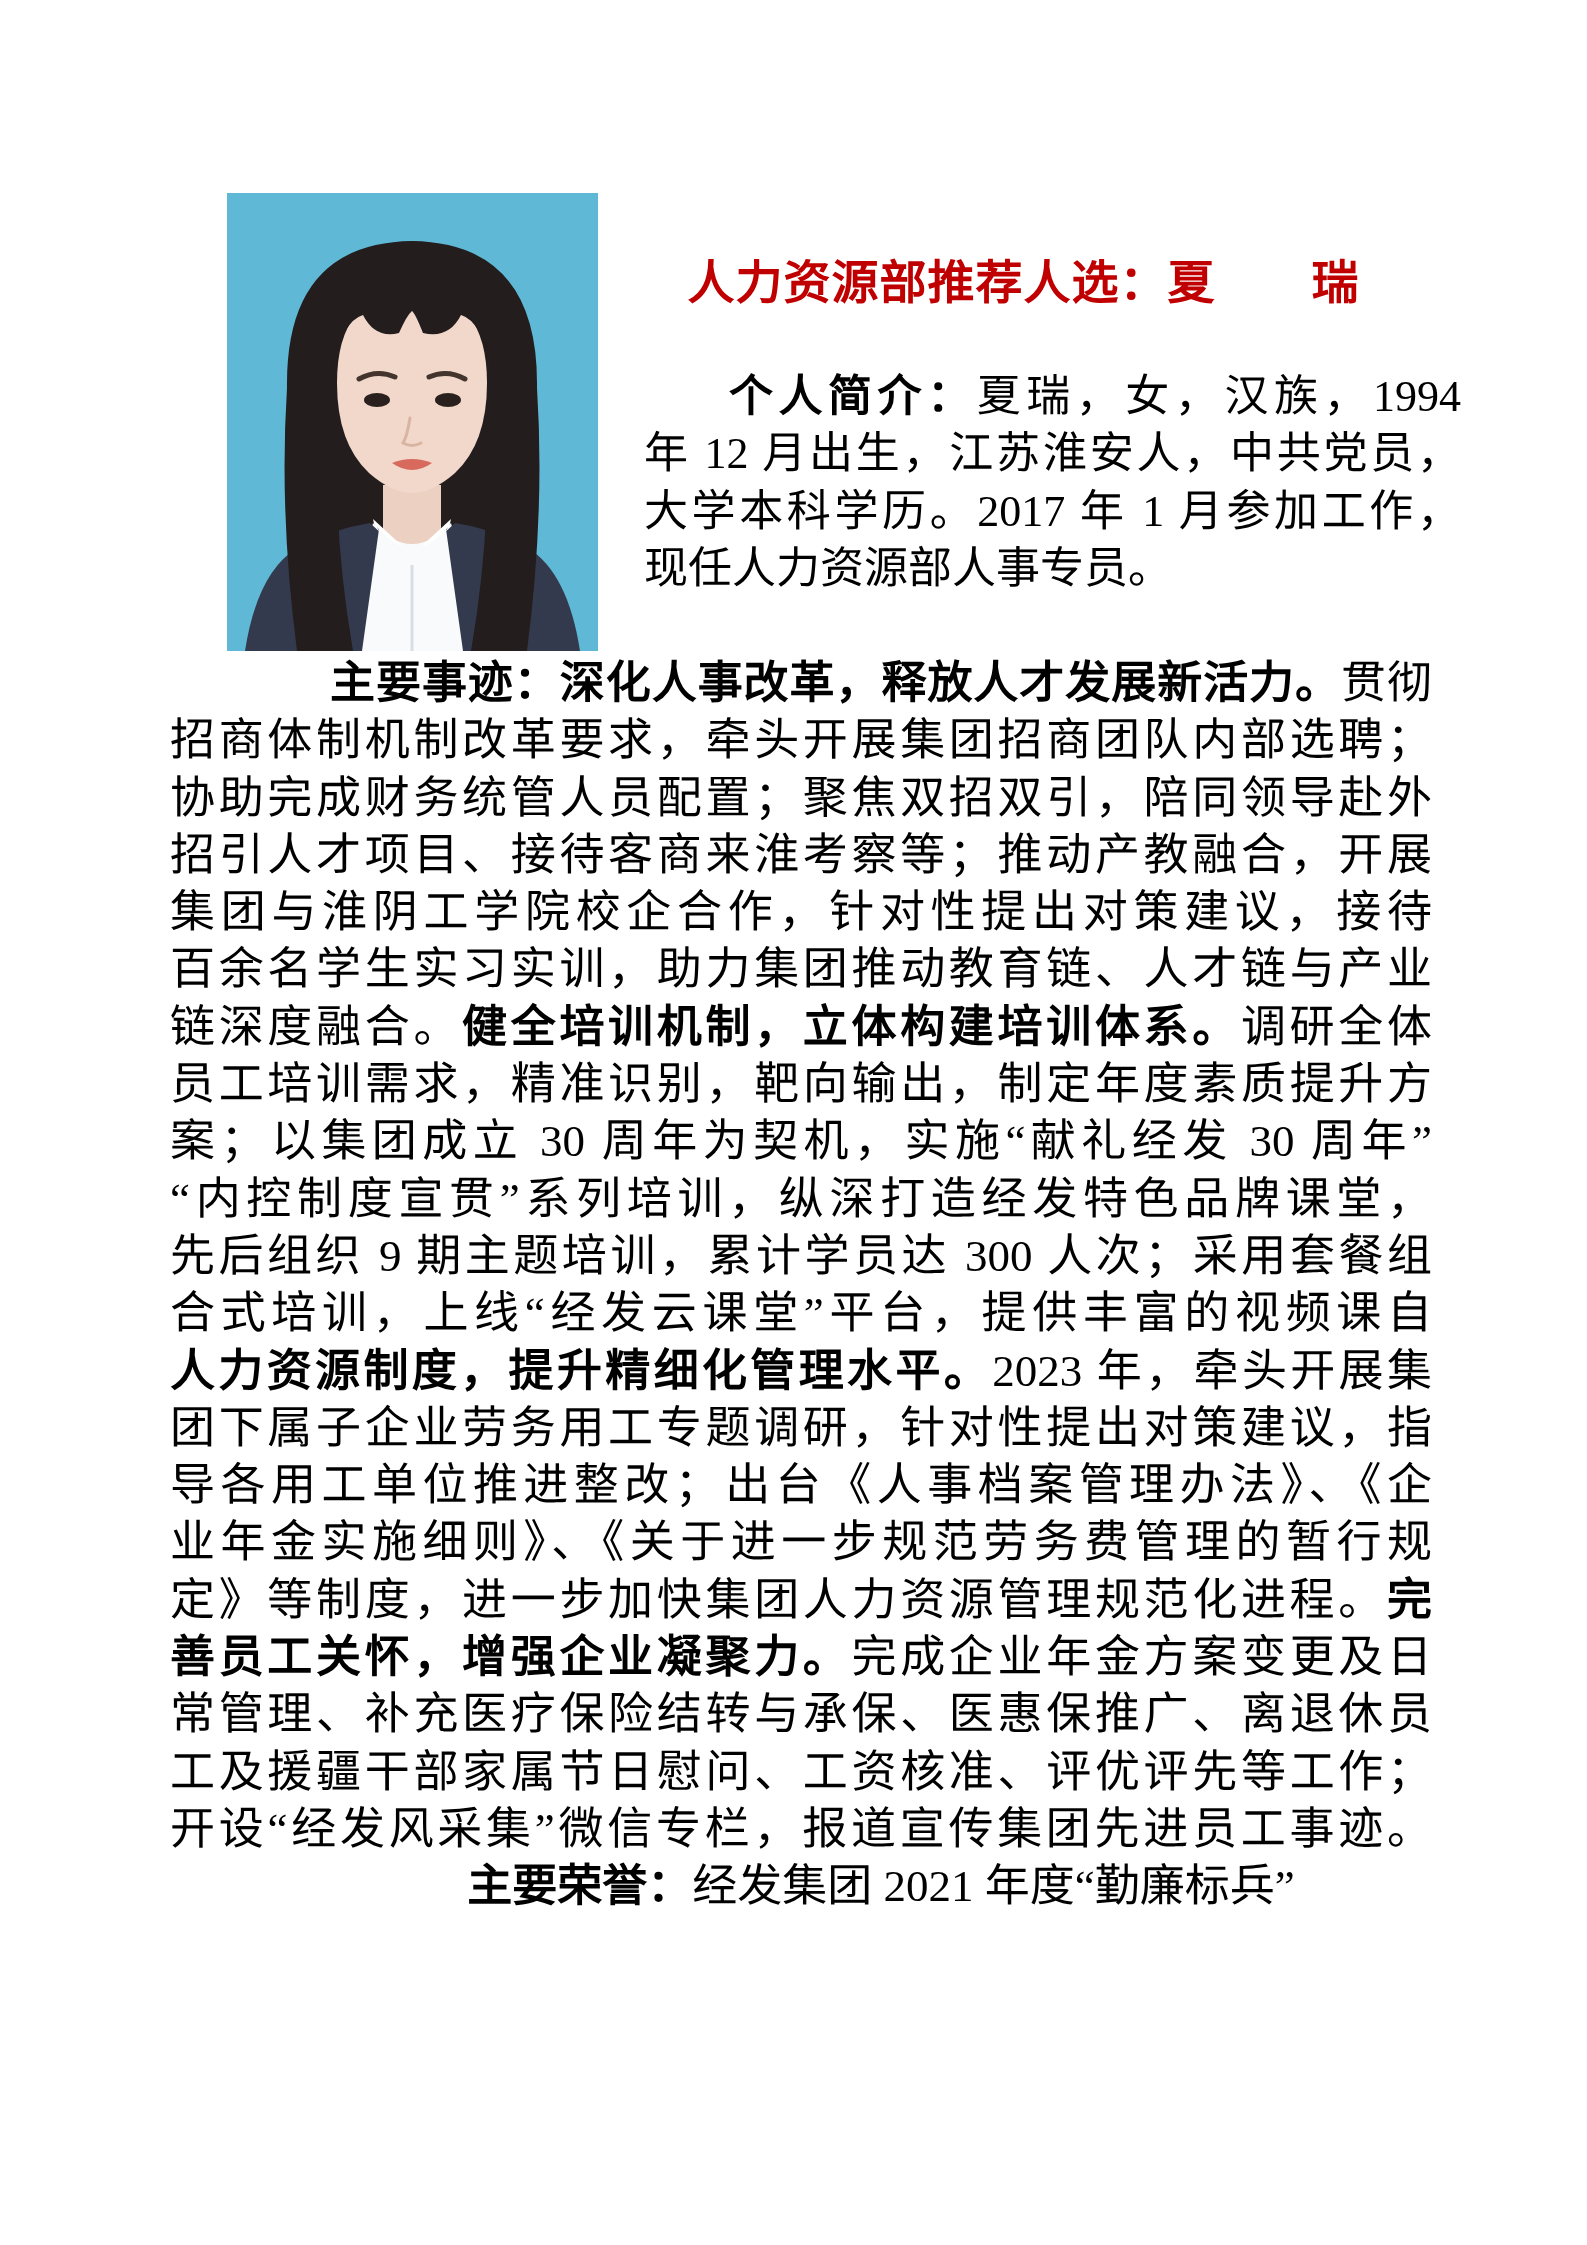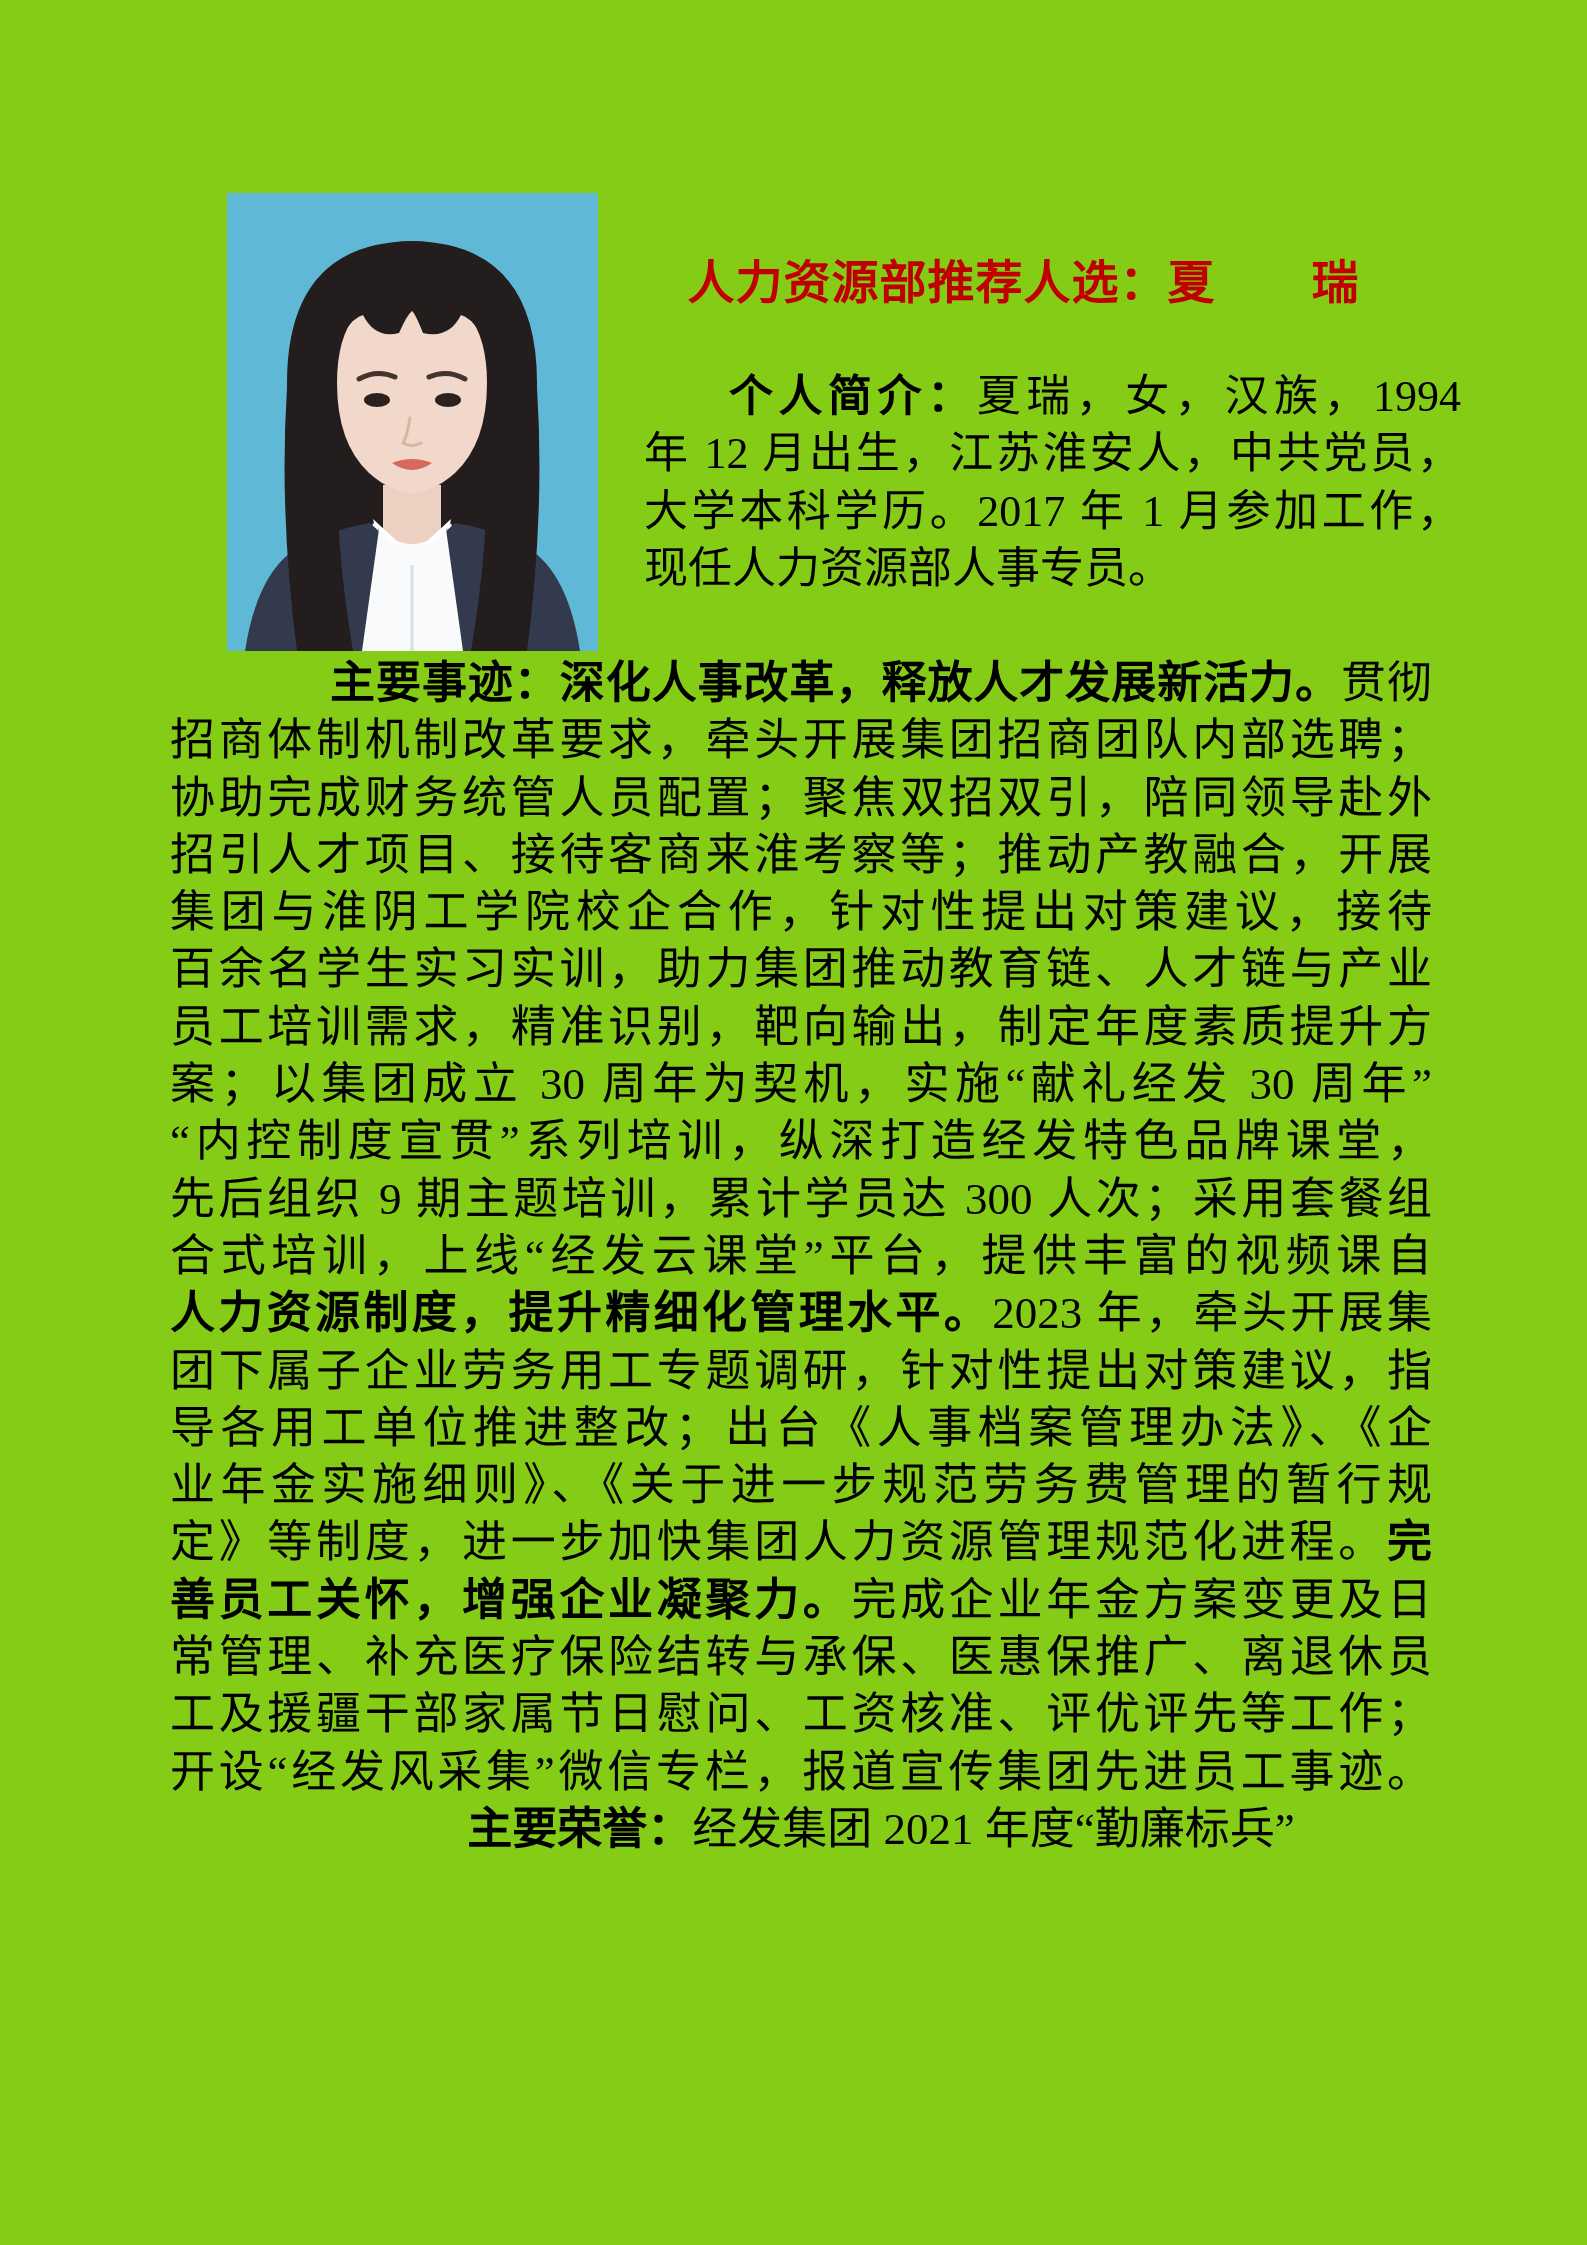--- a/index.html
+++ b/index.html
@@ -1,20 +1,20 @@
 <!DOCTYPE html>
 <html lang="zh-CN"><head>
 <meta charset="utf-8">
 <style>
   html,body { margin:0; padding:0; background:#888; }
   .page {
     position:relative;
     width:1587px; height:2245px;
     margin:0 auto;
-    background:#84cc16;
+    background:#ffffff;
     overflow:hidden;
     font-family:"Liberation Serif","DejaVu Serif",serif;
     color:#000000;
   }
   
   .photo {
     position:absolute; left:227px; top:193px;
     width:371px; height:458px;
     display:block;
   }
@@ -99,20 +99,21 @@
       <div class="line"><span>现任人力资源部人事专员。</span></div>
     </div>
 
   <div class="body-block" id="body-block">
       <div class="line j ind"><span class="b">主要事迹：深化人事改革，释放人才发展新活力。</span><span>贯彻</span></div>
       <div class="line j"><span>招商体制机制改革要求，牵头开展集团招商团队内部选聘；</span></div>
       <div class="line j"><span>协助完成财务统管人员配置；聚焦双招双引，陪同领导赴外</span></div>
       <div class="line j"><span>招引人才项目、接待客商来淮考察等；推动产教融合，开展</span></div>
       <div class="line j"><span>集团与淮阴工学院校企合作，针对性提出对策建议，接待</span></div>
       <div class="line j"><span>百余名学生实习实训，助力集团推动教育链、人才链与产业</span></div>
+      <div class="line j"><span>链深度融合。</span><span class="b">健全培训机制，立体构建培训体系。</span><span>调研全体</span></div>
       <div class="line j"><span>员工培训需求，精准识别，靶向输出，制定年度素质提升方</span></div>
       <div class="line j"><span>案；以集团成立 30 周年为契机，实施“献礼经发 30 周年”</span></div>
       <div class="line j"><span>“内控制度宣贯”系列培训，纵深打造经发特色品牌课堂，</span></div>
       <div class="line j"><span>先后组织 9 期主题培训，累计学员达 300 人次；采用套餐组</span></div>
       <div class="line j"><span>合式培训，上线“经发云课堂”平台，提供丰富的视频课自</span></div>
       <div class="line j"><span class="b">人力资源制度，提升精细化管理水平。</span><span>2023 年，牵头开展集</span></div>
       <div class="line j"><span>团下属子企业劳务用工专题调研，针对性提出对策建议，指</span></div>
       <div class="line j"><span>导各用工单位推进整改；出台《人事档案管理办法》、《企</span></div>
       <div class="line j"><span>业年金实施细则》、《关于进一步规范劳务费管理的暂行规</span></div>
       <div class="line j"><span>定》等制度，进一步加快集团人力资源管理规范化进程。</span><span class="b">完</span></div>

